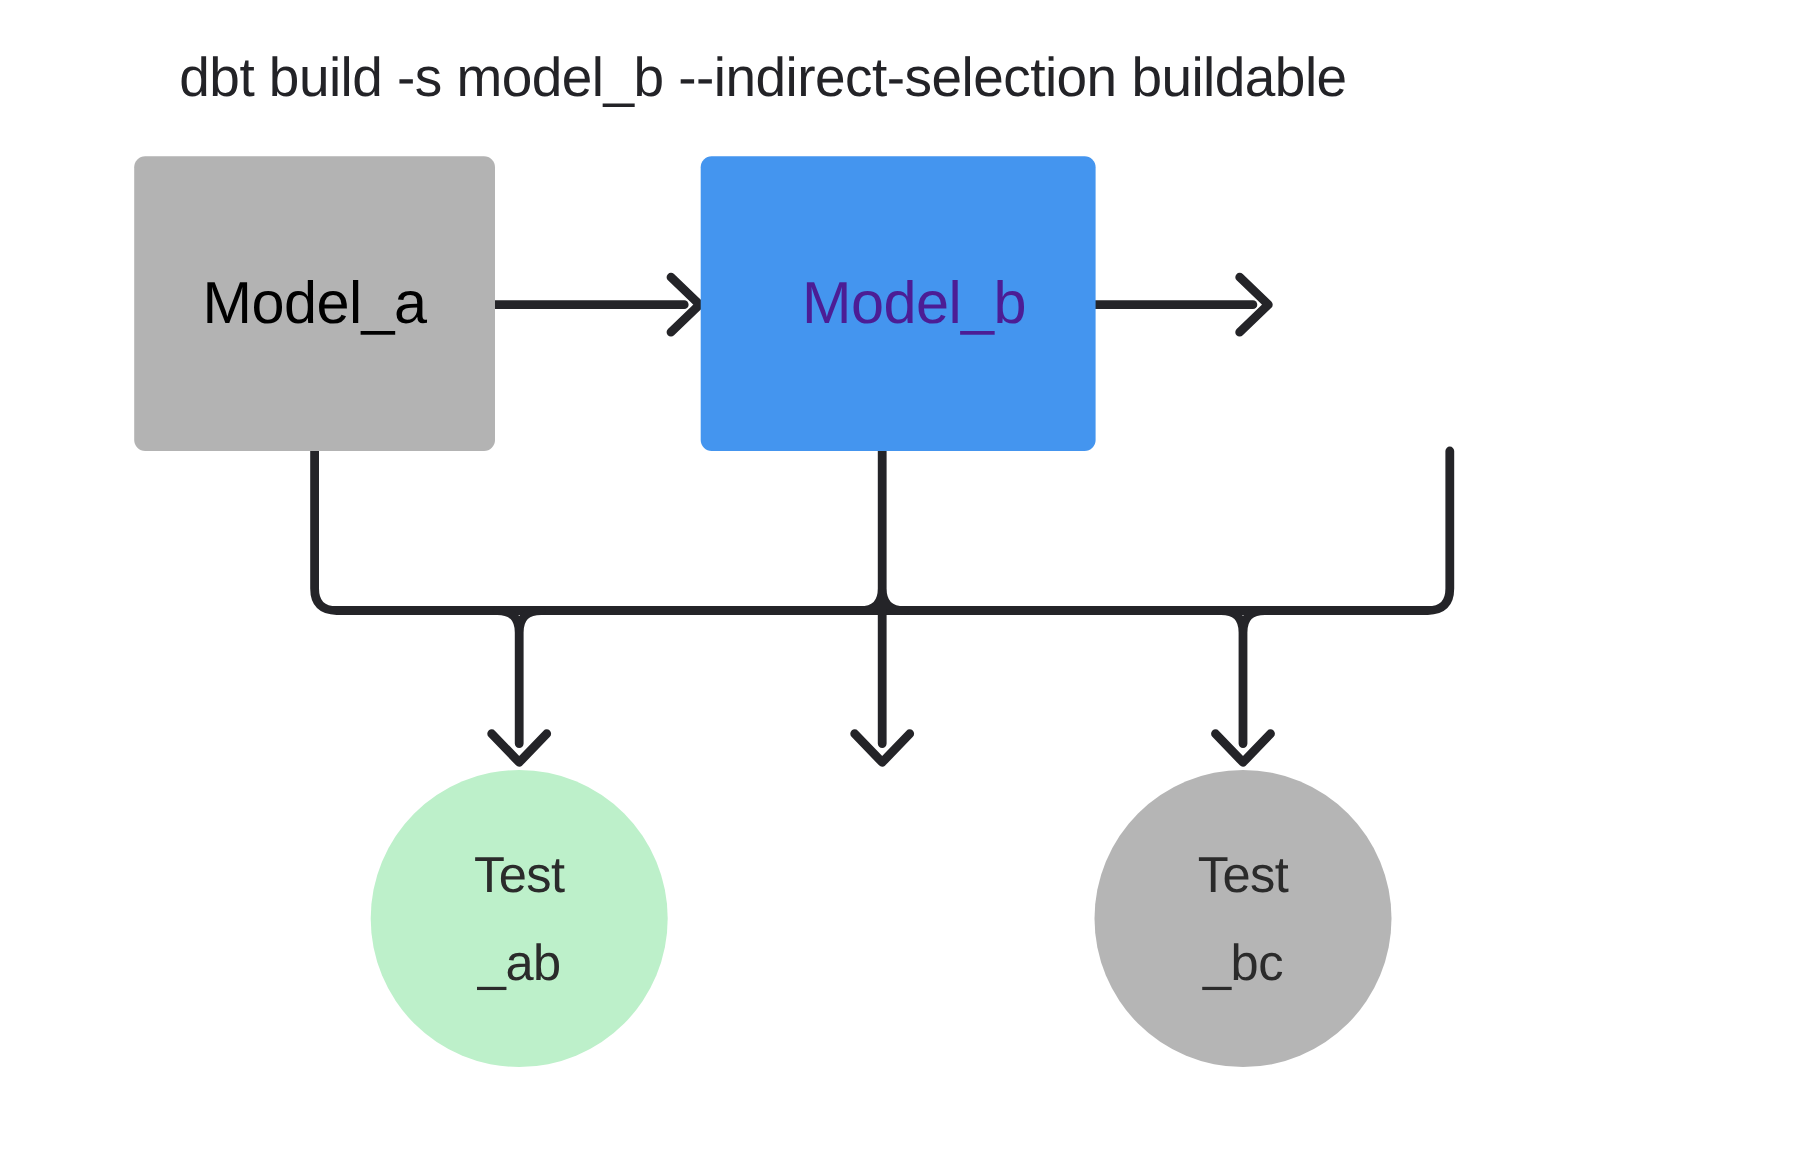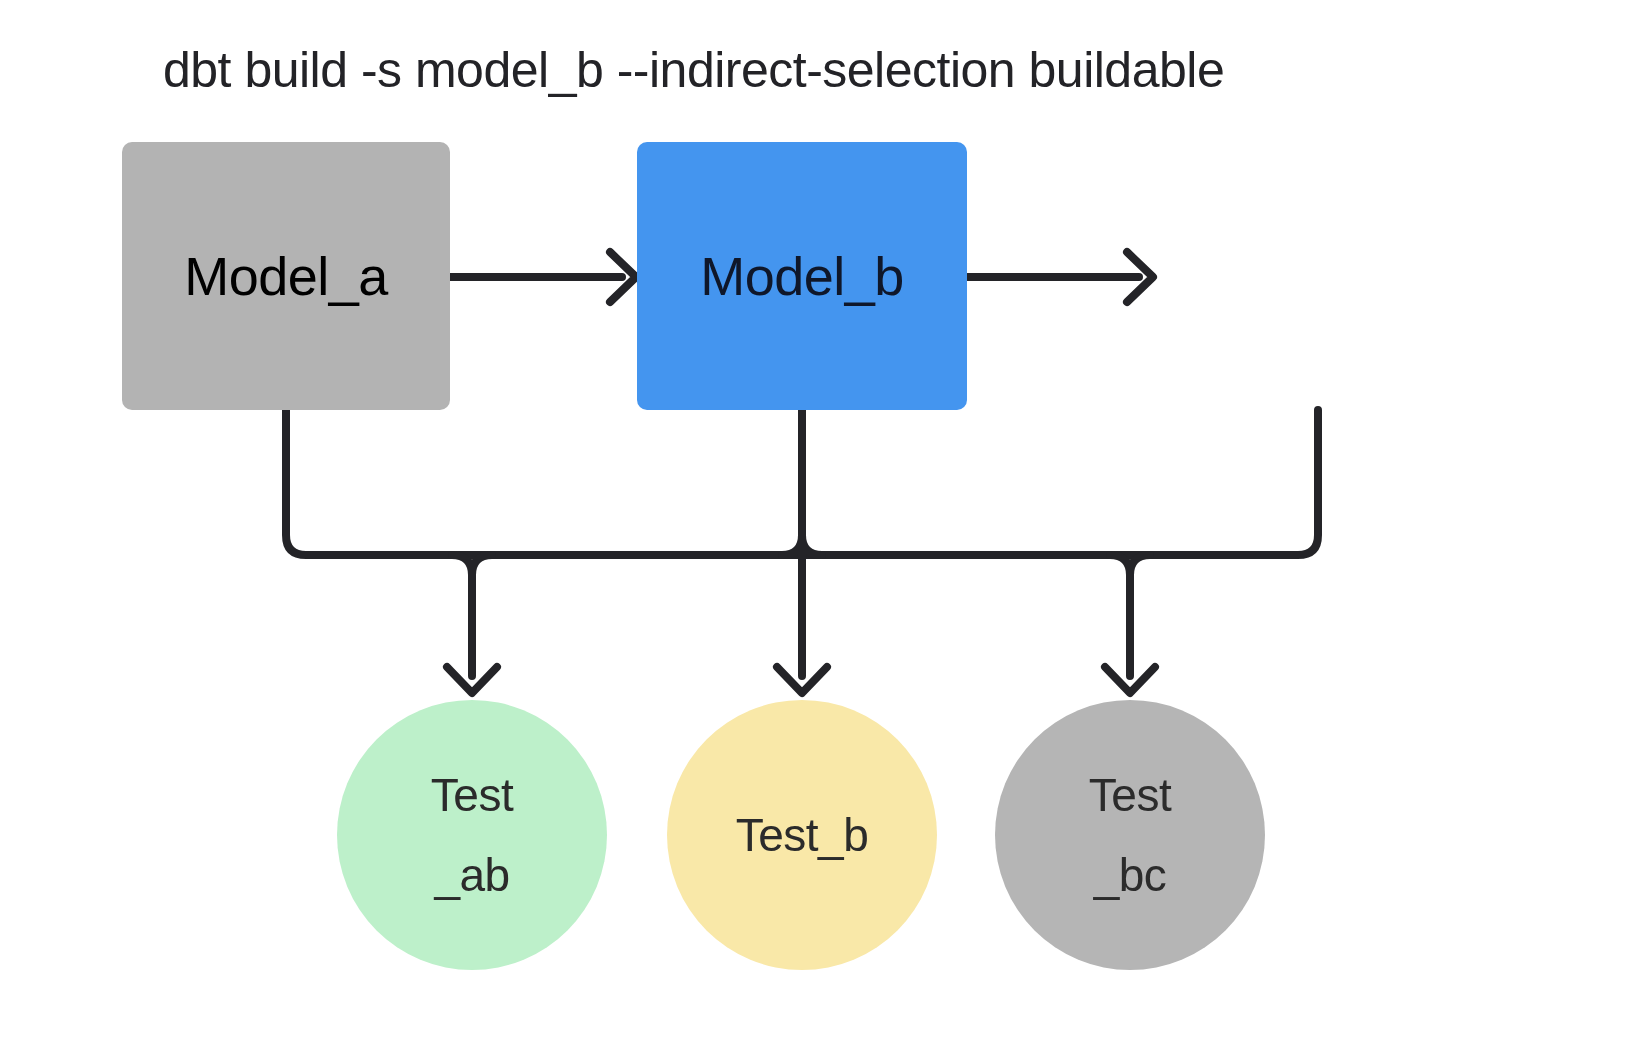--- a/index.html
+++ b/index.html
@@ -52,21 +52,22 @@
     font-size: 54px;
     font-weight: 500;
     letter-spacing: -0.5px;
   }
   .node-box.gray {
     background: var(--node-gray, #b3b3b3);
     color: #000000;
   }
   .node-box.selected {
     background: var(--node-selected, #4495ef);
-    color: #0f172a;
+    color: #4c1d95;
+    padding-left: 29px;
   }
   .node-model-a { left: 122px;  width: 328px; }
   .node-model-b { left: 637px;  width: 330px; }
   .node-model-c { left: 1154px; width: 328px; }
   .node-circle {
     position: absolute;
     top: 700px;
     width: 270px;
     height: 270px;
     border-radius: 50%;
@@ -120,22 +121,19 @@
   <div class="node-box selected node-model-b">
     <span>Model_b</span>
   </div>
 
 
   <div class="node-circle node-test-ab">
     <span>Test</span>
     <span>_ab</span>
   </div>
 
-  <div class="node-circle node-test-b">
-    <span>Test_b</span>
-  </div>
 
   <div class="node-circle node-test-bc">
     <span>Test</span>
     <span>_bc</span>
   </div>
 
 </div>
 
 </body></html>

